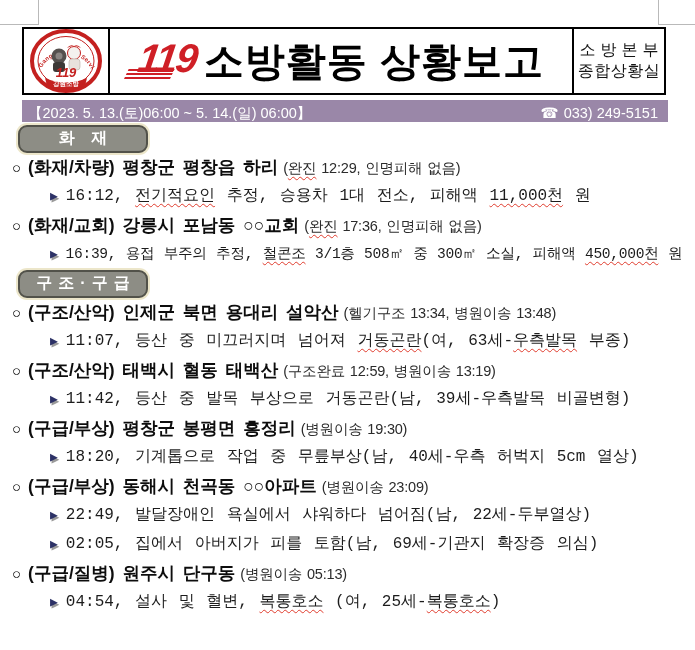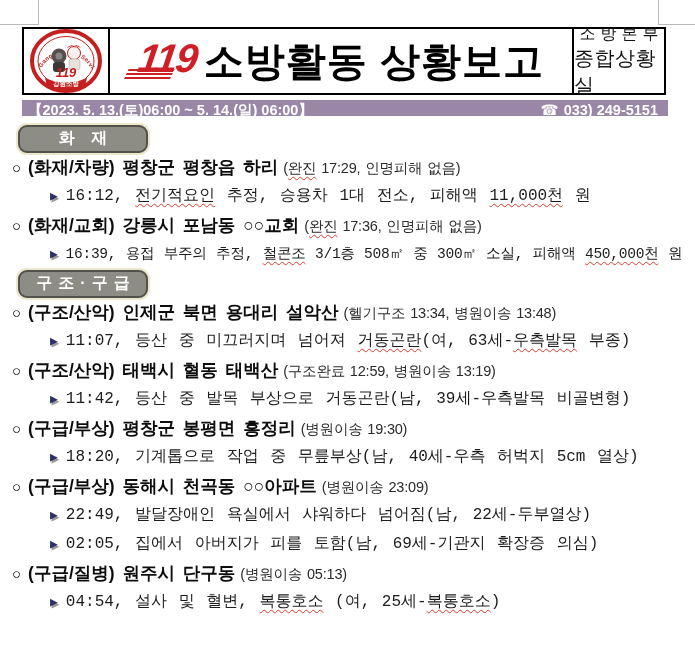--- a/index.html
+++ b/index.html
@@ -39,26 +39,26 @@
   }
   .title-119::after{
     content:"";position:absolute;left:-10px;bottom:4px;width:46px;height:11px;
     background:repeating-linear-gradient(to bottom,var(--title-red) 0 2px,transparent 2px 4px);
     transform:skewX(-18deg);
   }
   .title-main{font-size:40px;font-weight:800;letter-spacing:1px;color:#000;white-space:nowrap;}
   .office-cell{width:92px;border-left:2px solid #000;box-sizing:border-box;
     display:flex;flex-direction:column;align-items:center;justify-content:center;}
   .office-line1{font-size:16px;letter-spacing:5px;text-indent:5px;}
-  .office-line2{font-size:20px;letter-spacing:0.5px;}
+  .office-line2{font-size:16px;letter-spacing:0.5px;}
 
   
   .infobar{
-    position:absolute;left:22px;top:100px;width:646px;height:16px;box-sizing:border-box;
-    background:var(--infobar-bg);color:#fff;font-weight:bold;font-size:14.5px;
+    position:absolute;left:22px;top:100px;width:646px;height:22px;box-sizing:border-box;
+    background:var(--infobar-bg);color:#fff;font-weight:normal;font-size:14.5px;
     display:flex;align-items:center;justify-content:space-between;padding:4px 10px 0 6px;
     white-space:nowrap;
   }
   .infobar .phone-wrap{display:flex;align-items:center;gap:5px;}
 
   
   .content{position:absolute;left:4px;top:124px;width:695px;}
   .chip-row{height:29px;display:flex;align-items:center;}
   .section-chip{
     display:inline-block;margin-left:14px;min-width:130px;box-sizing:border-box;
@@ -130,21 +130,21 @@
     <span class="phone-wrap">
       <span>☎</span>
       <span>033) 249-5151</span>
     </span>
   </div>
 
   <div class="content">
       <div class="chip-row">
         <span class="section-chip">화 재</span>
       </div>
-      <div class="line headline"><span class="bullet circle">○</span><span class="seg head">(화재/차량) 평창군 평창읍 하리</span><span class="seg paren">(</span><span class="seg paren wavy">완진</span><span class="seg paren"> 17:29, 인명피해 없음)</span></div>
+      <div class="line headline"><span class="bullet circle">○</span><span class="seg head">(화재/차량) 평창군 평창읍 하리</span><span class="seg paren">(</span><span class="seg paren wavy">완진</span><span class="seg paren"> 12:29, 인명피해 없음)</span></div>
       <div class="line detail"><span class="bullet tri">▶</span><span class="seg">16:12, </span><span class="seg wavy">전기적요인</span><span class="seg"> 추정, 승용차 1대 전소, 피해액 </span><span class="seg wavy">11,000천</span><span class="seg"> 원</span></div>
       <div class="line headline"><span class="bullet circle">○</span><span class="seg head">(화재/교회) 강릉시 포남동 ○○교회</span><span class="seg paren">(</span><span class="seg paren wavy">완진</span><span class="seg paren"> 17:36, 인명피해 없음)</span></div>
       <div class="line detail long"><span class="bullet tri">▶</span><span class="seg">16:39, 용접 부주의 추정, </span><span class="seg wavy">철콘조</span><span class="seg"> 3/1층 508㎡ 중 300㎡ 소실, 피해액 </span><span class="seg wavy">450,000천</span><span class="seg"> 원</span></div>
       <div class="chip-row">
         <span class="section-chip">구조·구급</span>
       </div>
       <div class="line headline"><span class="bullet circle">○</span><span class="seg head">(구조/산악) 인제군 북면 용대리 설악산</span><span class="seg paren">(헬기구조 13:34, 병원이송 13:48)</span></div>
       <div class="line detail"><span class="bullet tri">▶</span><span class="seg">11:07, 등산 중 미끄러지며 넘어져 </span><span class="seg wavy">거동곤란</span><span class="seg">(여, 63세-</span><span class="seg wavy">우측발목</span><span class="seg"> 부종)</span></div>
       <div class="line headline"><span class="bullet circle">○</span><span class="seg head">(구조/산악) 태백시 혈동 태백산</span><span class="seg paren">(구조완료 12:59, 병원이송 13:19)</span></div>
       <div class="line detail"><span class="bullet tri">▶</span><span class="seg">11:42, 등산 중 발목 부상으로 거동곤란(남, 39세-우측발목 비골변형)</span></div>

